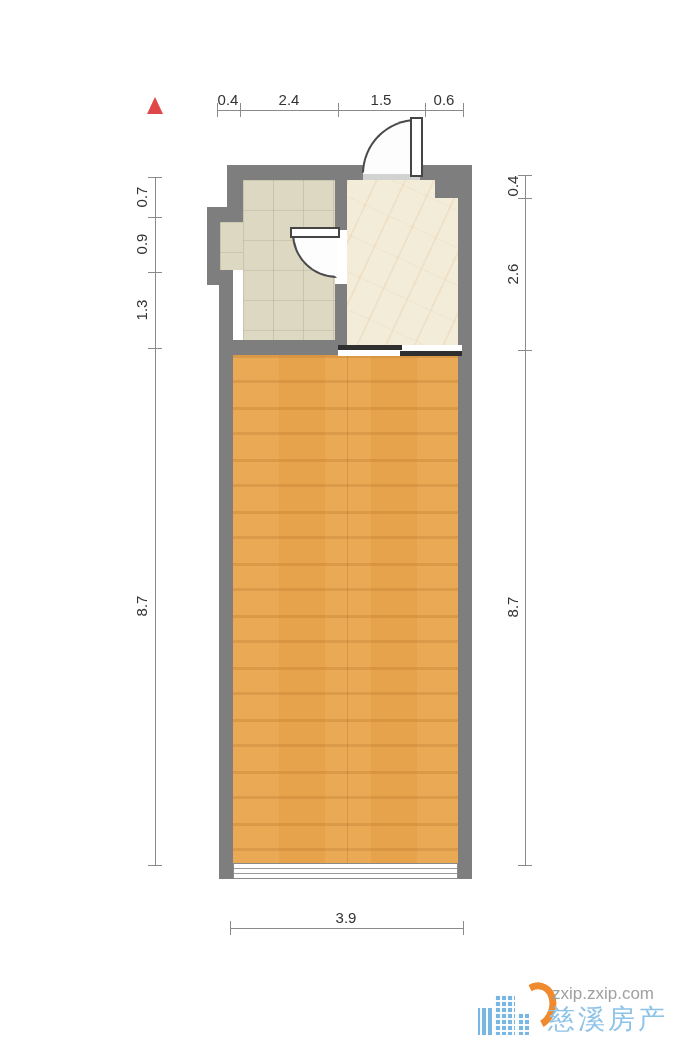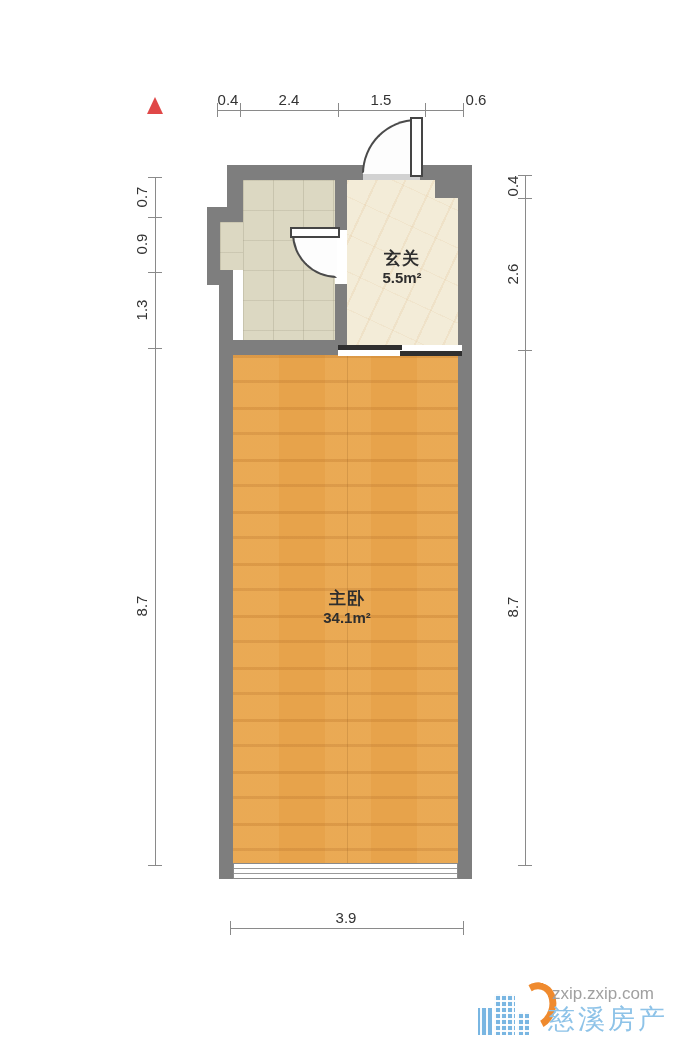--- a/index.html
+++ b/index.html
@@ -118,40 +118,32 @@
   <div class="doorway" style="left:335px;top:230px;width:12px;height:54px;"></div>
   <div class="door-disc disc-bl" style="left:292px;top:233px;width:45px;height:45px;"></div>
   <div class="door-leaf" style="left:290px;top:227px;width:50px;height:11px;"></div>
 
   <div class="slide-base" style="left:338px;top:345px;width:124px;height:11px;"></div>
   <div class="slide-panel" style="left:338px;top:345px;width:64px;height:5px;"></div>
   <div class="slide-panel" style="left:400px;top:351px;width:62px;height:5px;"></div>
 
   <div class="window" style="left:233px;top:863px;width:225px;height:16px;"></div>
 
-  <div class="room-label" style="left:352px;top:249px;width:100px;">
-    <div class="room-name">玄关</div>
-    <div class="room-area">5.5m²</div>
-  </div>
-  <div class="room-label" style="left:287px;top:589px;width:120px;">
-    <div class="room-name">主卧</div>
-    <div class="room-area">34.1m²</div>
-  </div>
 
   <div>
     <div class="dim-line-h" style="left:217px;top:110px;width:246px;"></div>
     <div class="tick-v" style="left:217px;top:103px;"></div>
     <div class="tick-v" style="left:240px;top:103px;"></div>
     <div class="tick-v" style="left:338px;top:103px;"></div>
     <div class="tick-v" style="left:425px;top:103px;"></div>
     <div class="tick-v" style="left:463px;top:103px;"></div>
     <span class="dim-label" style="left:228px;top:99px;">0.4</span>
     <span class="dim-label" style="left:289px;top:99px;">2.4</span>
     <span class="dim-label" style="left:381px;top:99px;">1.5</span>
-    <span class="dim-label" style="left:444px;top:99px;margin-left:32px;">0.6</span>
+    <span class="dim-label" style="left:444px;top:99px;">0.6</span>
   </div>
 
   <div>
     <div class="dim-line-v" style="left:155px;top:177px;height:688px;"></div>
     <div class="tick-h" style="left:148px;top:177px;"></div>
     <div class="tick-h" style="left:148px;top:217px;"></div>
     <div class="tick-h" style="left:148px;top:272px;"></div>
     <div class="tick-h" style="left:148px;top:348px;"></div>
     <div class="tick-h" style="left:148px;top:865px;"></div>
     <span class="dim-label rot" style="left:141px;top:197px;">0.7</span>

